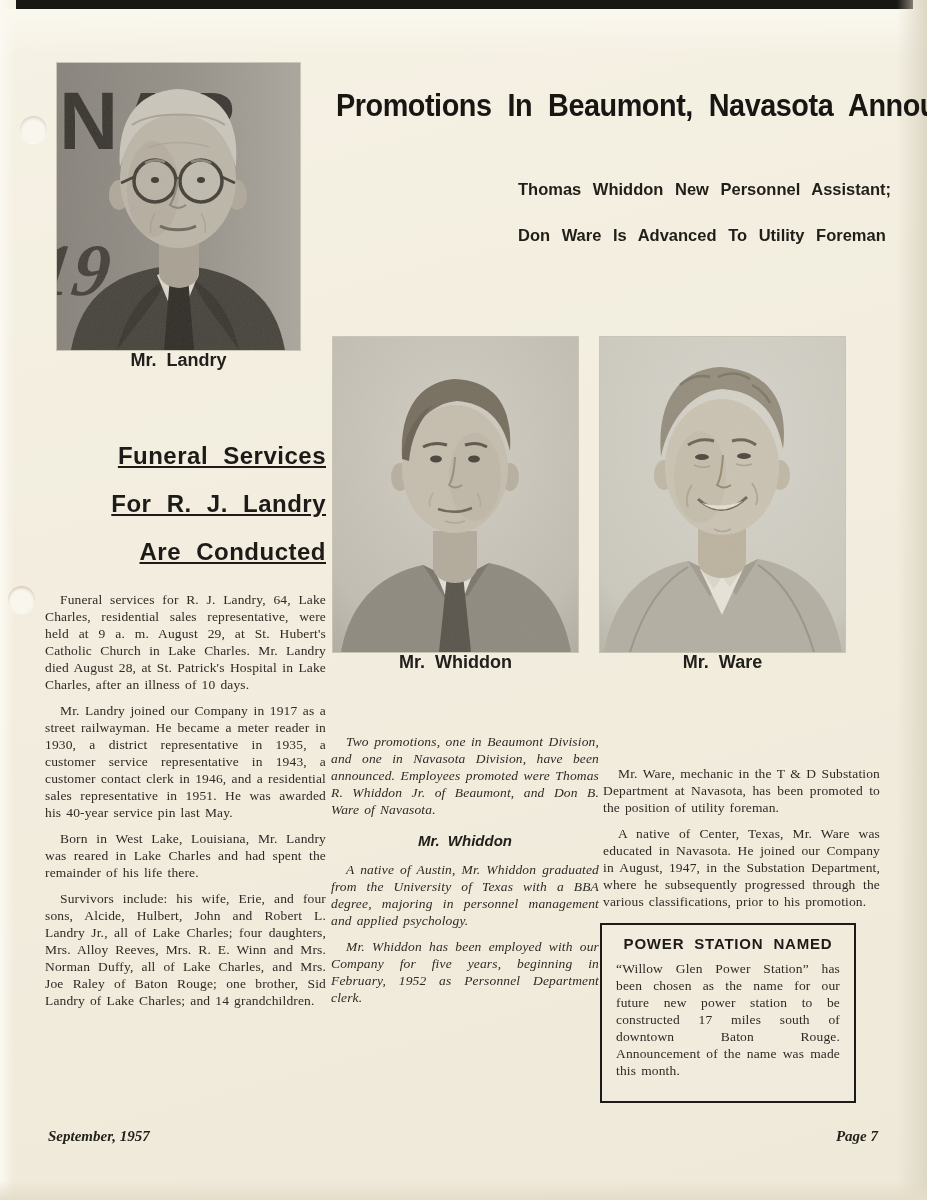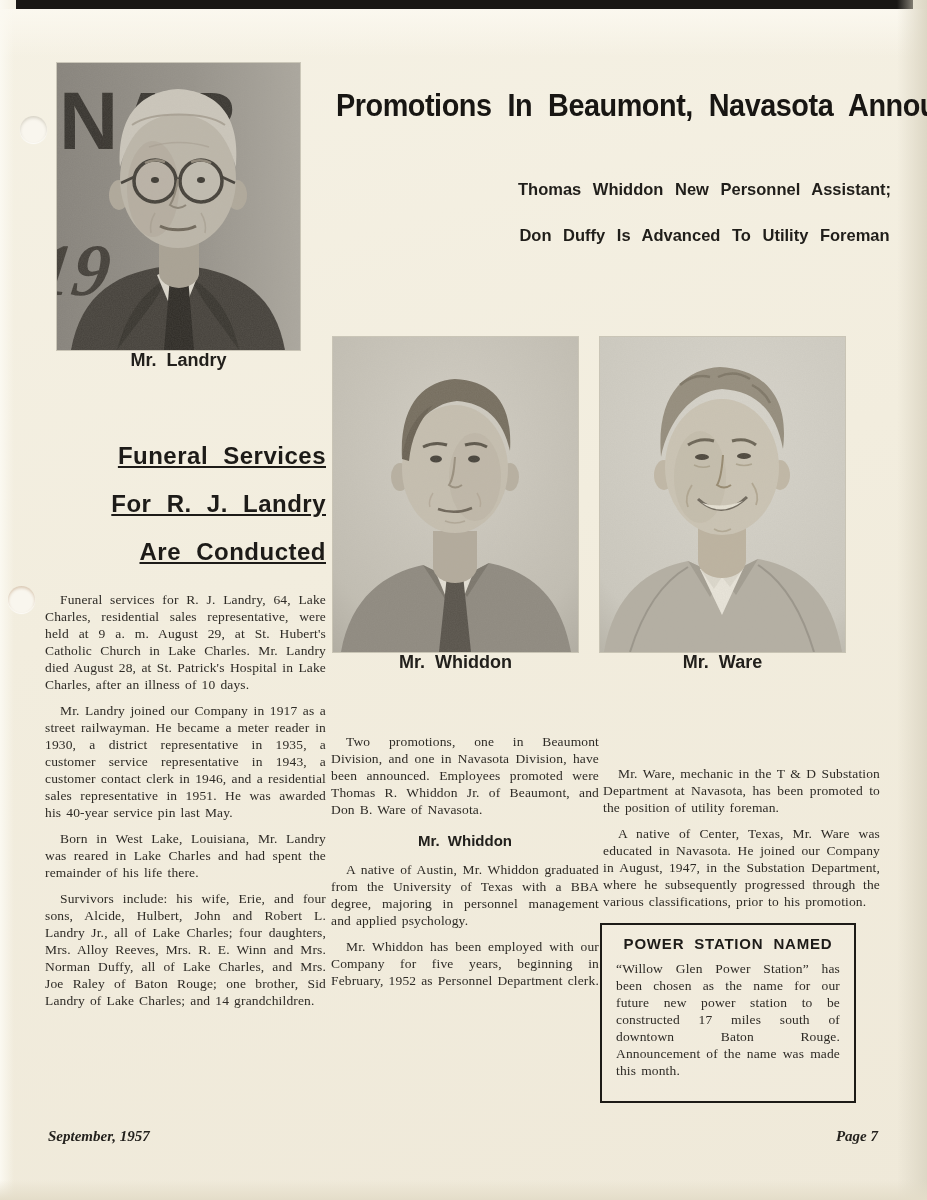--- a/index.html
+++ b/index.html
@@ -22,39 +22,39 @@
   .hole-1{left:20px;top:116px;width:27px;height:27px;}
   .hole-2{left:8px;top:586px;width:27px;height:27px;box-shadow:inset 0 2px 3px rgba(150,100,50,.3),0 1px 1px rgba(255,255,255,.8);}
 
   .headline{
     position:absolute;left:336px;top:88px;white-space:nowrap;
     font-family:"Liberation Sans",sans-serif;font-weight:bold;font-size:31px;
     color:#181613;word-spacing:9px;letter-spacing:-0.5px;
     transform:scaleX(.93);transform-origin:left center;
   }
   .subheads{
-    position:absolute;right:36px;top:166px;text-align:center;
+    position:absolute;right:36px;top:166px;text-align:left;
     font-family:"Liberation Sans",sans-serif;font-weight:bold;font-size:16.5px;
     color:#201e1a;word-spacing:7px;line-height:46px;
   }
 
   figure{margin:0;position:absolute;text-align:center;}
   figure svg{display:block;box-shadow:0 0 0 1px rgba(80,75,60,.25);}
   figcaption{
     font-family:"Liberation Sans",sans-serif;font-weight:bold;
     font-size:18px;color:#22201c;word-spacing:5px;
   }
   .fig-landry{left:57px;top:63px;width:243px;}
   .fig-whiddon{left:333px;top:337px;width:245px;}
   .fig-ware{left:600px;top:337px;width:245px;}
 
   .col{position:absolute;font-size:13.5px;line-height:17px;text-align:justify;}
   .col p{margin:0 0 9px 0;text-indent:15px;word-spacing:1.5px;letter-spacing:.15px;}
   .col-left{left:45px;top:432px;width:281px;}
-  .col-mid{left:331px;top:733px;width:268px;}
+  .col-mid{left:331px;top:733px;width:268px;font-style:italic;}
   .col-right{left:603px;top:765px;width:277px;}
 
   .obit-title{
     font-family:"Liberation Sans",sans-serif;font-size:24px;font-weight:bold;
     color:#1d1b18;line-height:48px;word-spacing:8px;letter-spacing:.5px;
     text-align:right;margin-bottom:15px;text-decoration:underline;
   }
   .sub-section-head{
     font-family:"Liberation Sans",sans-serif;font-weight:bold;font-size:15px;
     color:#22201c;text-align:center;word-spacing:4px;text-indent:0;
@@ -85,21 +85,21 @@
   <div class="edge-top-glow"></div>
   <div class="edge-left-glow"></div>
   <div class="edge-right-shade"></div>
   <div class="edge-bottom-shade"></div>
   <div class="punch-hole hole-1"></div>
   <div class="punch-hole hole-2"></div>
 
   <div class="headline">Promotions In Beaumont, Navasota Announced</div>
   <div class="subheads">
     <div>Thomas Whiddon New Personnel Assistant;</div>
-    <div>Don Duffy Is Advanced To Utility Foreman</div>
+    <div>Don Ware Is Advanced To Utility Foreman</div>
   </div>
 
   <figure class="fig-landry">
     <svg width="243" height="287" viewBox="0 0 243 287">
       <defs>
         <linearGradient id="lbg" x1="0" y1="0" x2="1" y2="0">
           <stop offset="0" stop-color="#87837c"></stop>
             <stop offset="0.55" stop-color="#96928a"></stop>
             <stop offset="1" stop-color="#aba79e"></stop>
         </linearGradient>

